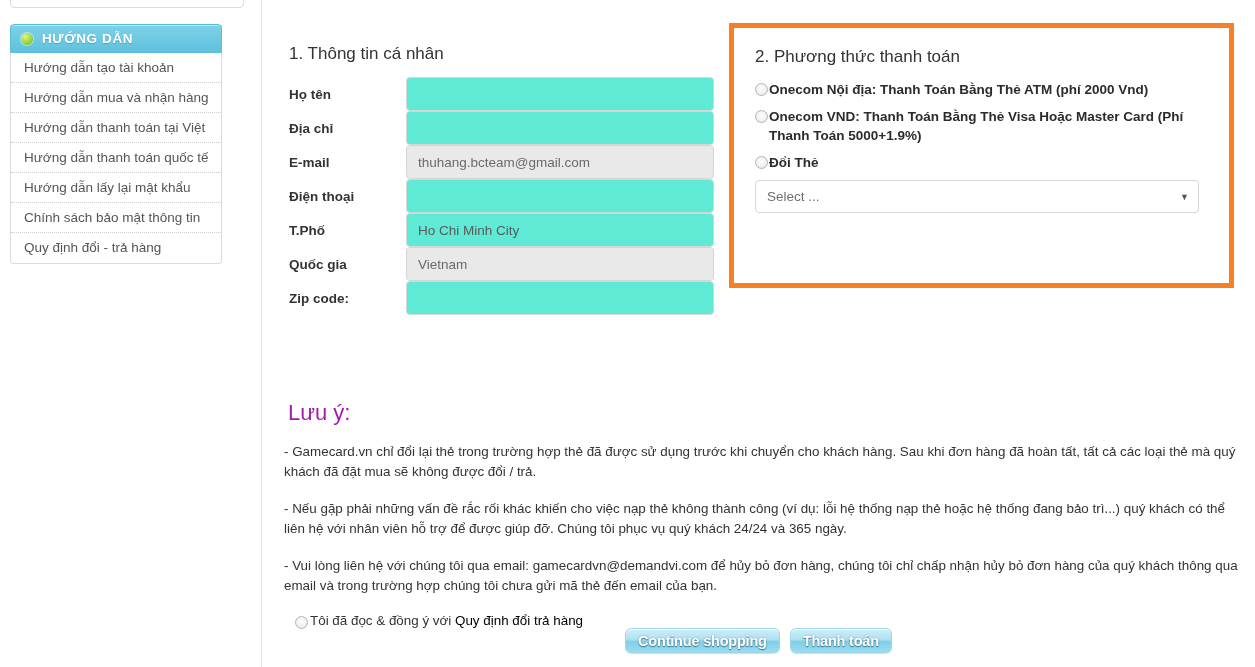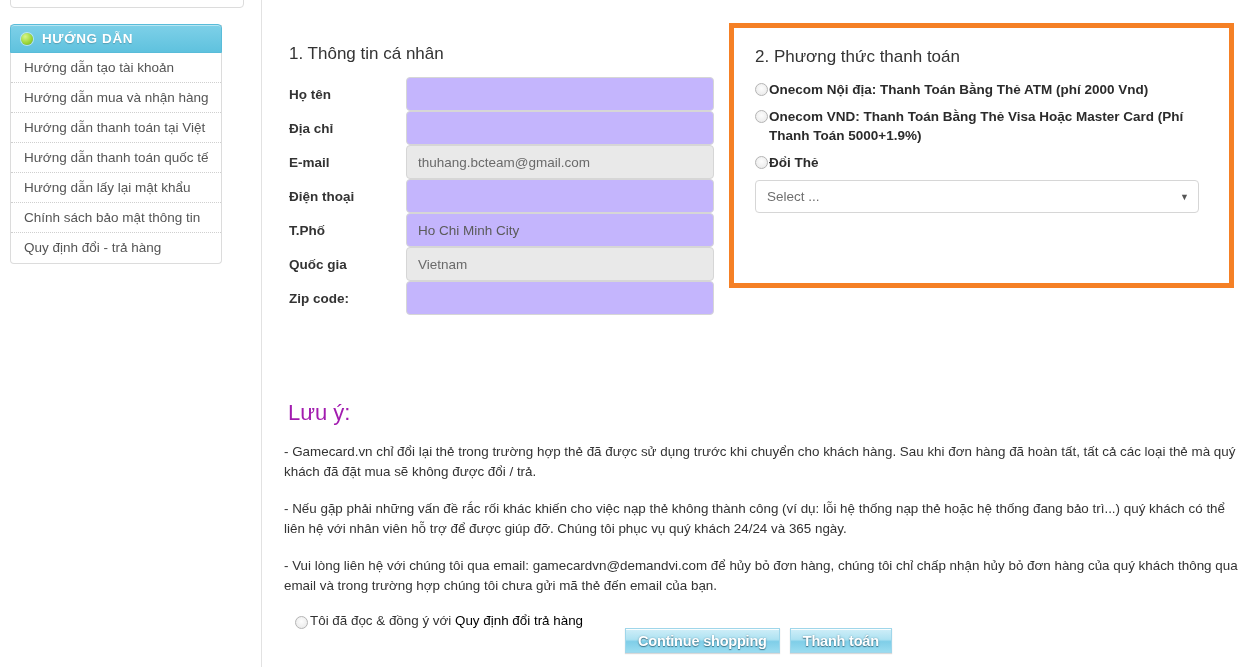--- a/index.html
+++ b/index.html
@@ -69,21 +69,21 @@
   .info-block .sec-title { margin-bottom: 13px; }
   .frow { display: flex; align-items: center; margin-bottom: 0; gap: 16px; }
   .flabel {
     width: 101px; flex: 0 0 101px;
     font-size: 13.5px; font-weight: bold; color: #333;
     white-space: nowrap;
   }
   .finput {
     width: 313px; height: 34px;
     border: 1px solid #d6d6d6; border-radius: 4px;
-    background: #c4b5fd; color: #5b5b5b;
+    background: #5eead4; color: #5b5b5b;
     font-family: "Liberation Sans", sans-serif; font-size: 13.5px;
     padding: 0 11px; outline: none;
   }
   .finput.disabled { background: #e9e9e9; color: #6a6a6a; border-color: #d6d6d6; }
 
   
   .pay-panel {
     position: absolute; left: 435px; top: 23px; width: 505px; height: 265px;
     border: 5px solid #f58025; background: #fff; margin-left: 32px;
   }
@@ -133,21 +133,21 @@
   .agree .txt { font-size: 13.4px; color: #333; margin-left: 2px; }
   .agree .link { color: #000000; cursor: pointer; }
 
   
   .btn-row {
     position: absolute; left: 0; top: 628px; width: 993px;
     display: flex; justify-content: center; gap: 10px;
   }
   .gbtn {
     height: 25px; padding: 0 12px;
-    border: 1px solid #9fd6ea; border-radius: 0;
+    border: 1px solid #9fd6ea; border-radius: 6px;
     background: linear-gradient(#cfeef8 0%, #aee2f2 45%, #7fcee8 55%, #9adcf0 100%);
     box-shadow: inset 0 1px 0 rgba(255,255,255,.85), 0 1px 1px rgba(0,0,0,.15);
     color: #ffffff; font-size: 14.5px; font-weight: bold;
     font-family: "Liberation Sans", sans-serif;
     letter-spacing: -.2px;
     display: flex; align-items: center; justify-content: center;
     cursor: pointer;
     text-shadow: 0 1px 1px rgba(40,90,110,.75), 0 0 2px rgba(40,90,110,.45);
   }
 </style>

